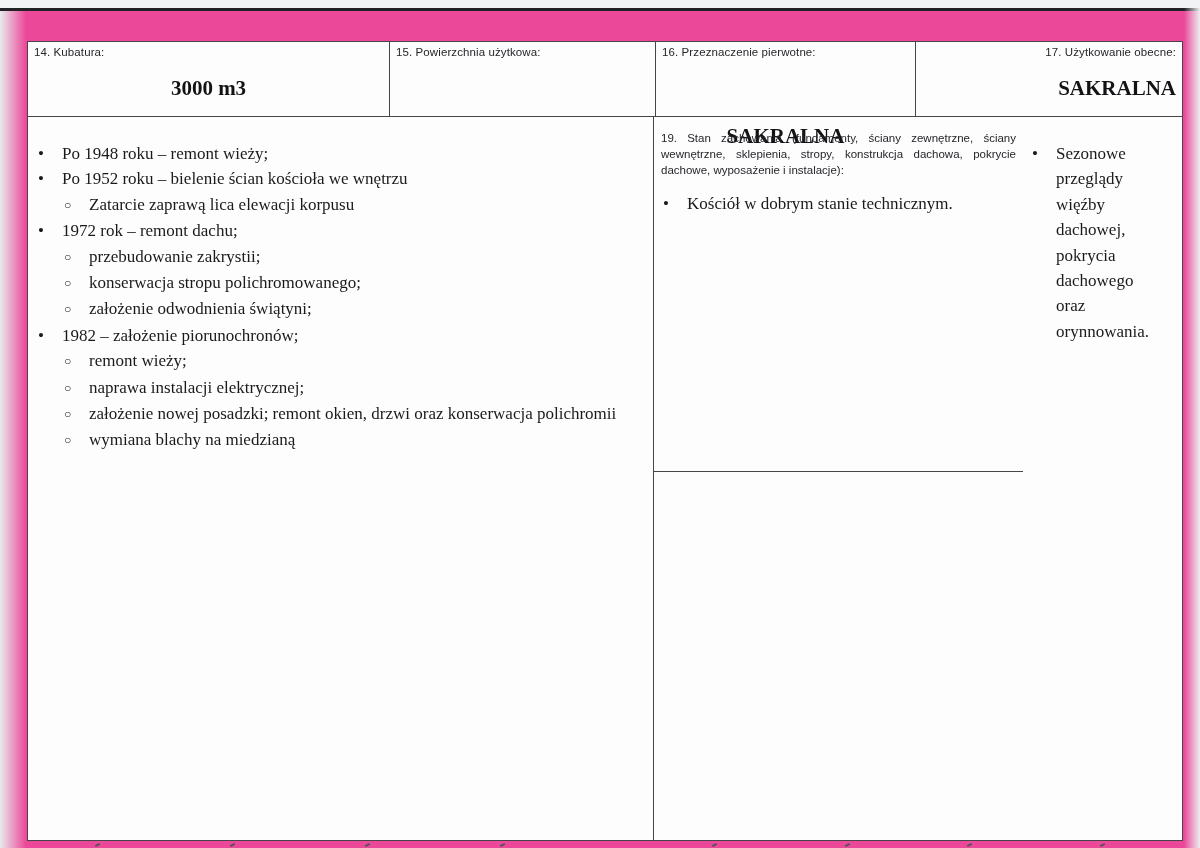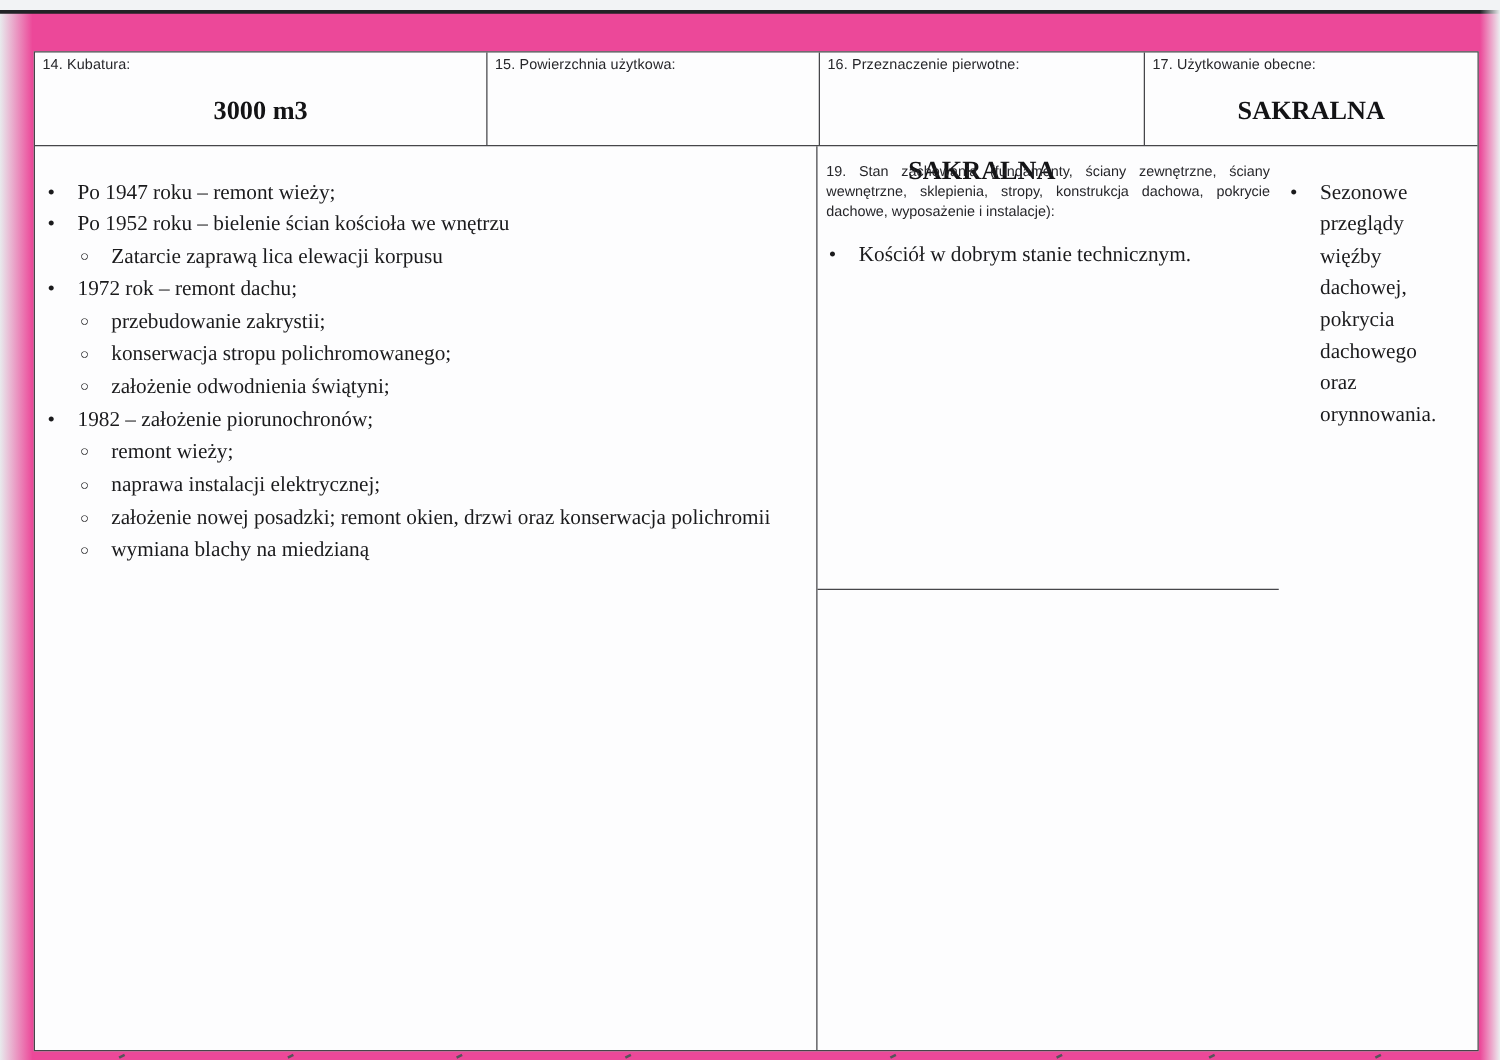--- a/index.html
+++ b/index.html
@@ -44,21 +44,21 @@
     display: flex; flex-direction: column;
     background: #fdfdfe;
   }
   .row-top { display: flex; height: 74px; border-bottom: 1px solid #46464a; }
   .cell { box-sizing: border-box; border-right: 1px solid #46464a; }
   .cell:last-child { border-right: none; }
   .field { display: flex; flex-direction: column; padding: 4px 6px; }
   .f14 { width: 362px; }
   .f15 { width: 266px; }
   .f16 { width: 260px; gap: 48px; }
-  .f17 { flex: 1; }
+  .f17 { flex: 1; align-items: flex-end; }
   .field-label { font-size: 11.5px; color: #26262a; letter-spacing: 0.1px; }
   .field-value {
     font-family: "Liberation Serif", serif; font-weight: bold;
     font-size: 21px; color: #131315; text-align: center; margin-top: 18px;
   }
 
   .row-main { display: flex; flex: 1; min-height: 0; }
   .cell-left {
     width: 626px; box-sizing: border-box;
     border-right: 1px solid #46464a;
@@ -114,21 +114,21 @@
         <div class="field-label">17. Użytkowanie obecne:</div>
         <div class="field-value">SAKRALNA</div>
       </div>
     </div>
 
     <div class="row-main">
       <div class="cell-left">
         <div class="bullet-list">
             <div class="bullet-item level1">
               <span class="marker">•</span>
-              <span class="bullet-text">Po 1947 roku – remont wieży;</span>
+              <span class="bullet-text">Po 1948 roku – remont wieży;</span>
             </div>
             <div class="bullet-item level1">
               <span class="marker">•</span>
               <span class="bullet-text">Po 1952 roku – bielenie ścian kościoła we wnętrzu</span>
             </div>
             <div class="bullet-item level2">
               <span class="marker">○</span>
               <span class="bullet-text">Zatarcie zaprawą lica elewacji korpusu</span>
             </div>
             <div class="bullet-item level1">

